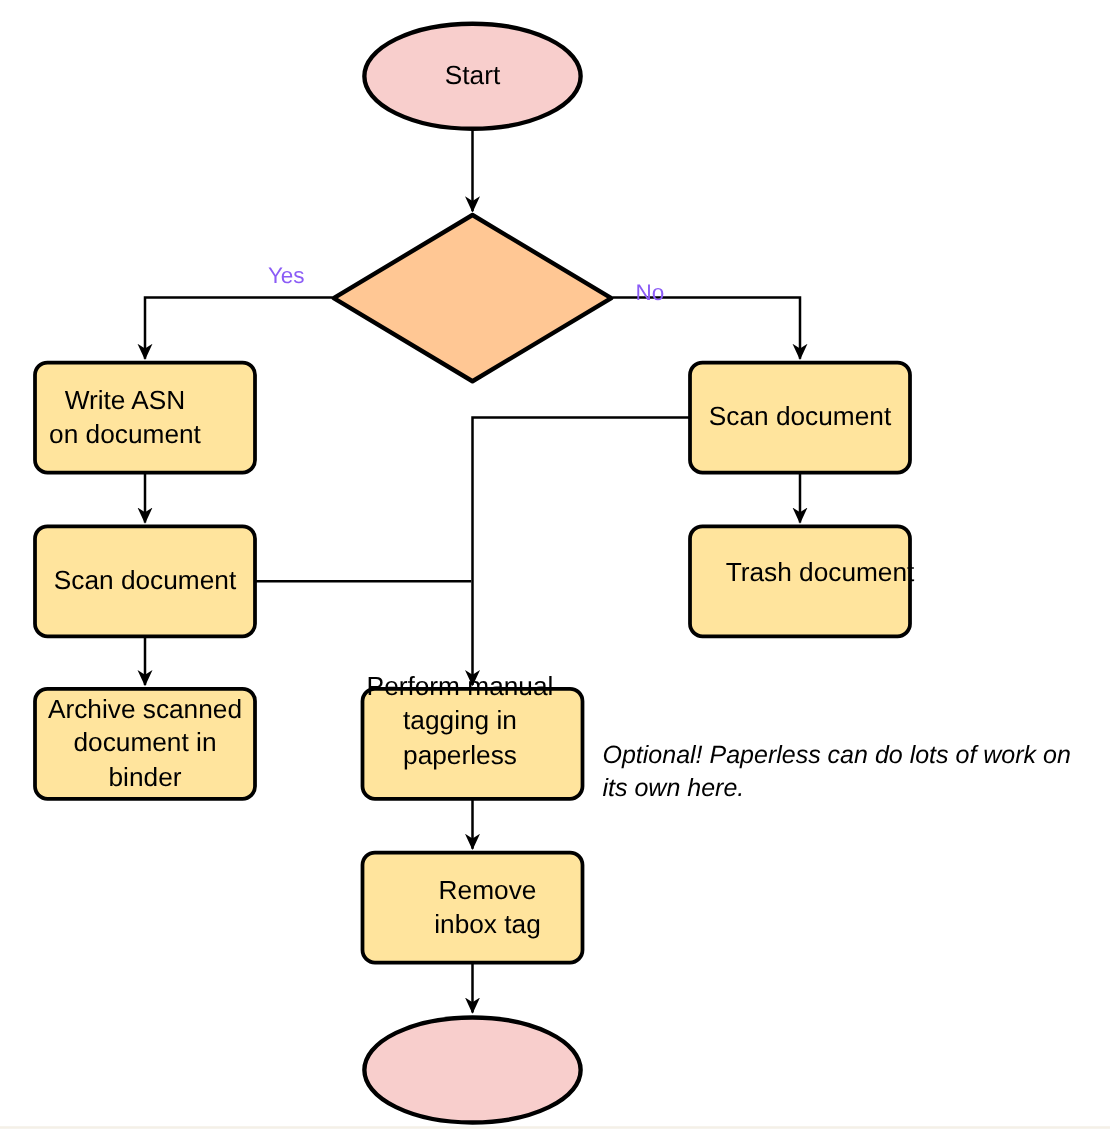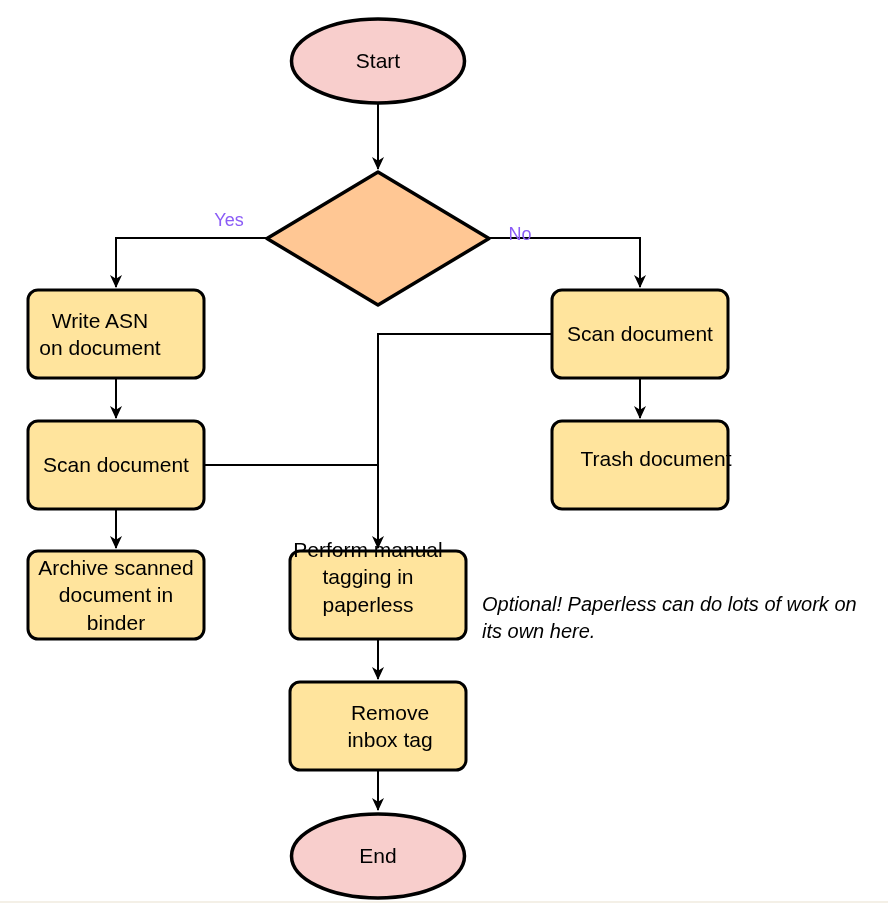--- a/index.html
+++ b/index.html
@@ -86,21 +86,20 @@
   <div class="node-label" style="left:30px; top:553px; width:172px; height:84px;">Archive scanned
 document in
 binder</div>
   <div class="node-label" style="left:554px; top:292px; width:172px; height:84px;">Scan document</div>
   <div class="node-label" style="left:570px; top:423px; width:172px; height:72px;">Trash document</div>
   <div class="node-label" style="left:292px; top:535px; width:152px; height:84px;">Perform manual
 tagging in
 paperless</div>
   <div class="node-label" style="left:292px; top:684px; width:172px; height:84px;margin-left:12px;">Remove
 inbox tag</div>
-  <div class="node-label" style="left:291px; top:814px; width:174px; height:84px;">End</div>
 
   <div class="edge-label" style="left:201px; top:210px; width:56px;">Yes</div>
   <div class="edge-label" style="left:493px; top:224px; width:54px;">No</div>
 
   <div class="annotation">Optional! Paperless can do lots of work on
 its own here.</div>
 
   <div class="bottom-line" style="background: rgb(244, 240, 231);"></div>
 
 </div>

